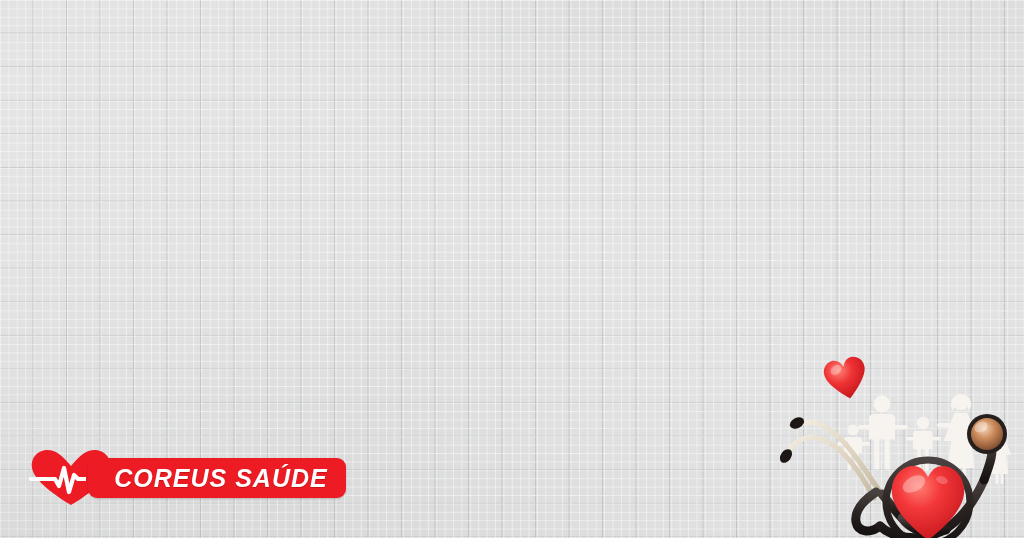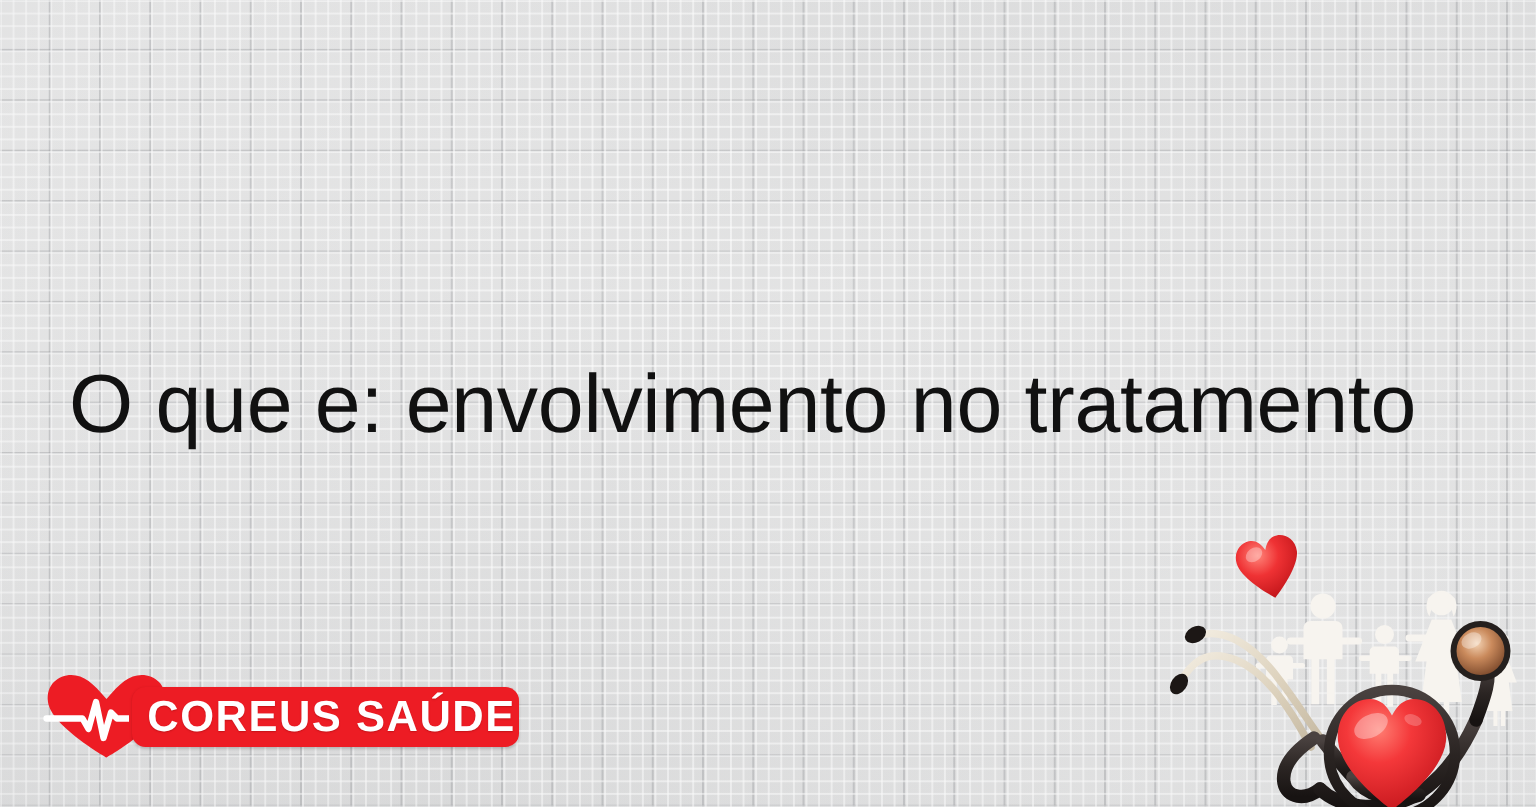--- a/index.html
+++ b/index.html
@@ -83,22 +83,23 @@
   #logo-badge-text {
     position: absolute;
     left: 0;
     top: 0;
     width: 258px;
     height: 40px;
     display: flex;
     align-items: center;
     justify-content: center;
     color: #ffffff;
-    font-size: 29px;
+    font-size: 25px;
     font-weight: 700;
+    font-style: italic;
     letter-spacing: 1.0px;
     text-shadow: 0 1px 1px rgba(120,0,0,0.35);
     padding-left: 8px;
     box-sizing: border-box;
   }
 
   
   #illustration {
     position: absolute;
     left: 778px;
@@ -108,21 +109,20 @@
   }
   .illus-layer { position: absolute; left: 0; top: 0; }
 </style>
 </head>
 <body>
 
 <div id="slide">
 
   <div id="paper-texture"></div>
 
-  <div id="headline">O que e: envolvimento no tratamento</div>
 
   <div id="logo">
 
     <svg id="logo-heart" viewBox="0 0 86 60">
       <path d="M43 57 C 43 57, 6 36, 4 20 C 2.4 8.5, 11 2, 19.5 2 C 28 2, 34 7.5, 43 18 C 52 7.5, 58 2, 66.5 2 C 75 2, 83.6 8.5, 82 20 C 80 36, 43 57, 43 57 Z" fill="#ed1c24"></path>
       <path d="M3 31 L22 31 L27 31 L31 38 L36 20 L41 44 L46 27 L50 31 L64 31" fill="none" stroke="#ffffff" stroke-width="4.2" stroke-linecap="round" stroke-linejoin="round"></path>
       <rect x="58" y="27.5" width="16" height="7" fill="#ed1c24"></rect>
     </svg>
 
     <div id="logo-badge">

